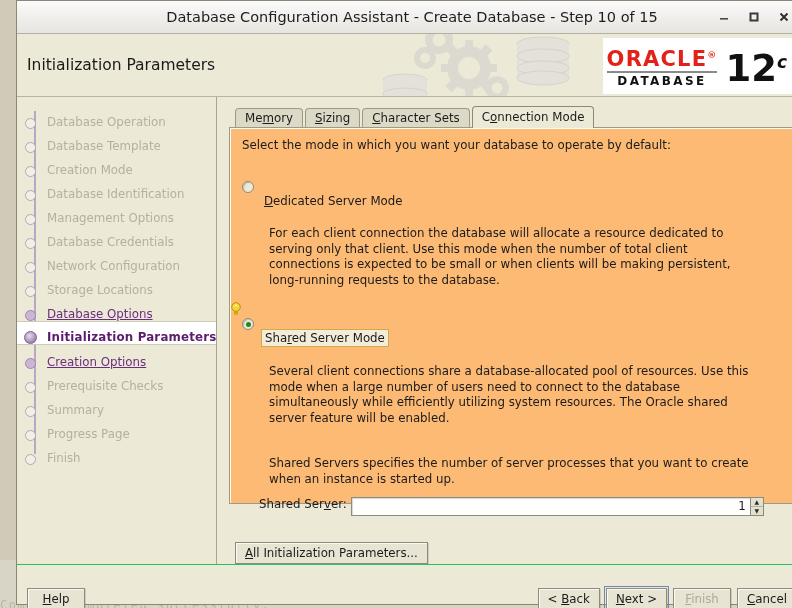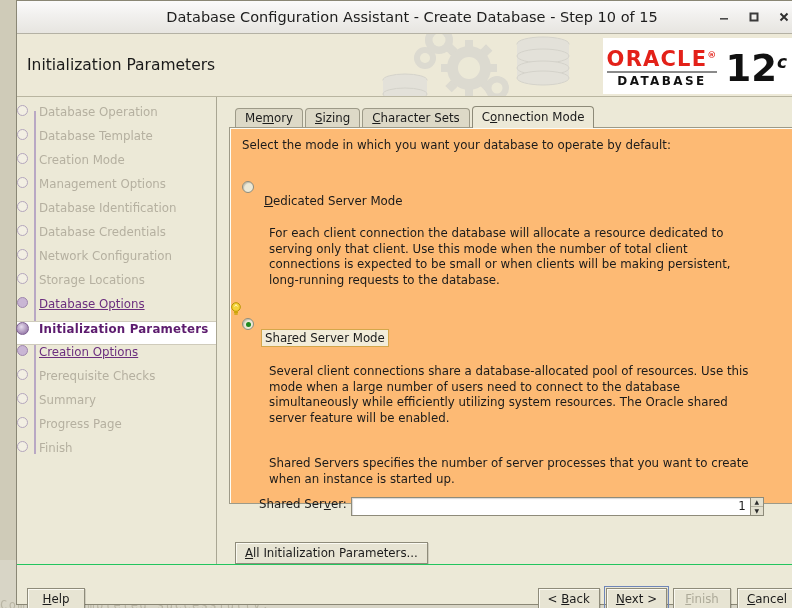--- a/index.html
+++ b/index.html
@@ -112,21 +112,22 @@
     padding-top: 8px;
     box-sizing: border-box;
   }
   .spine {
     position: absolute; left: 17px; top: 14px; bottom: 110px;
     width: 2px; background: #b9a8c4;
   }
   .nav-item {
     position: relative;
     height: 24px;
-    display: flex; align-items: flex-start;
+    display: flex; align-items: flex-end;
+    padding-left: 8px;
     box-sizing: border-box;
     font-size: 11.8px;
     font-family: "DejaVu Sans", "Liberation Sans", sans-serif;
   }
   .nav-bullet {
     width: 11px; height: 11px; border-radius: 50%;
     border: 1px solid #b4a6bd; background: #f2efe3;
     margin-right: 11px; flex: none;
     box-sizing: border-box;
     position: relative; z-index: 2;
@@ -370,25 +371,25 @@
             <div class="nav-item pending">
               <span class="nav-bullet"></span>
               <span class="nav-label">Database Template</span>
             </div>
             <div class="nav-item pending">
               <span class="nav-bullet"></span>
               <span class="nav-label">Creation Mode</span>
             </div>
             <div class="nav-item pending">
               <span class="nav-bullet"></span>
+              <span class="nav-label">Database Identification</span>
+            </div>
+            <div class="nav-item pending">
+              <span class="nav-bullet"></span>
               <span class="nav-label">Management Options</span>
-            </div>
-            <div class="nav-item pending">
-              <span class="nav-bullet"></span>
-              <span class="nav-label">Database Identification</span>
             </div>
             <div class="nav-item pending">
               <span class="nav-bullet"></span>
               <span class="nav-label">Database Credentials</span>
             </div>
             <div class="nav-item pending">
               <span class="nav-bullet"></span>
               <span class="nav-label">Network Configuration</span>
             </div>
             <div class="nav-item pending">

